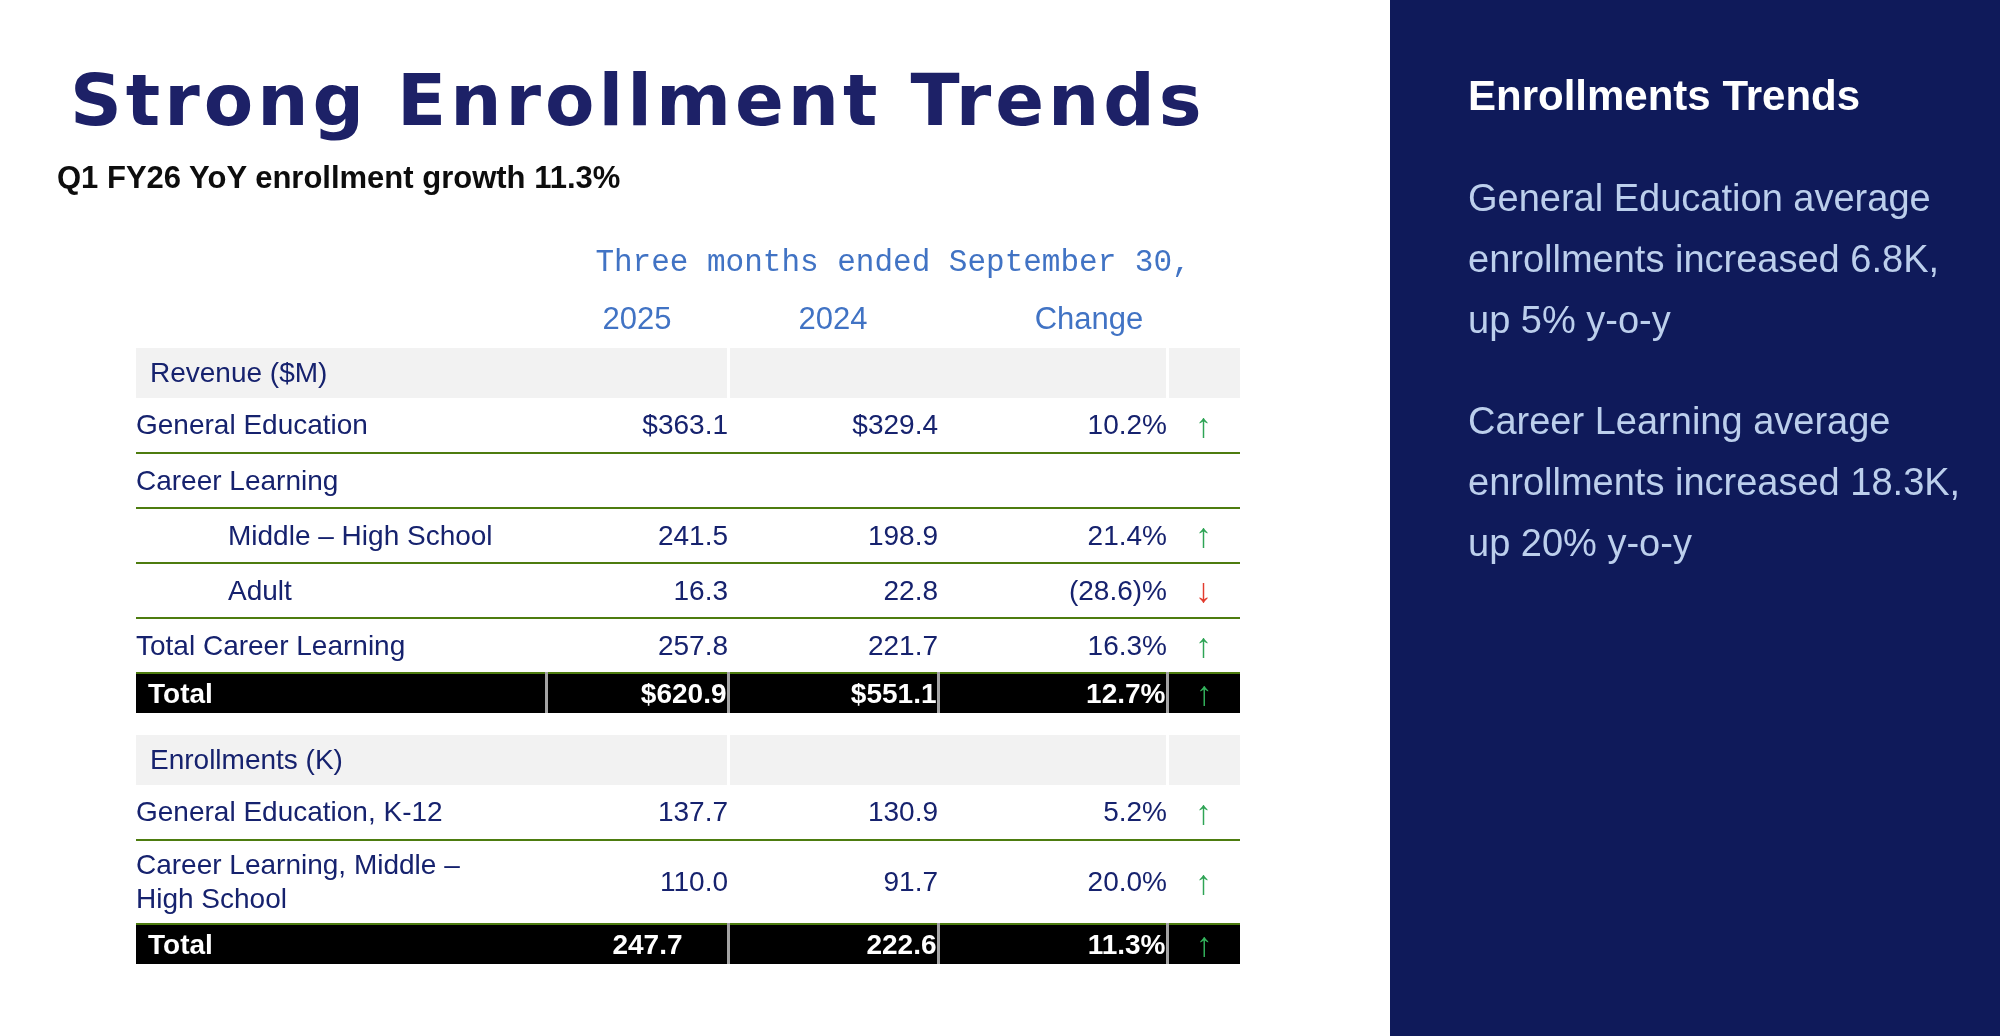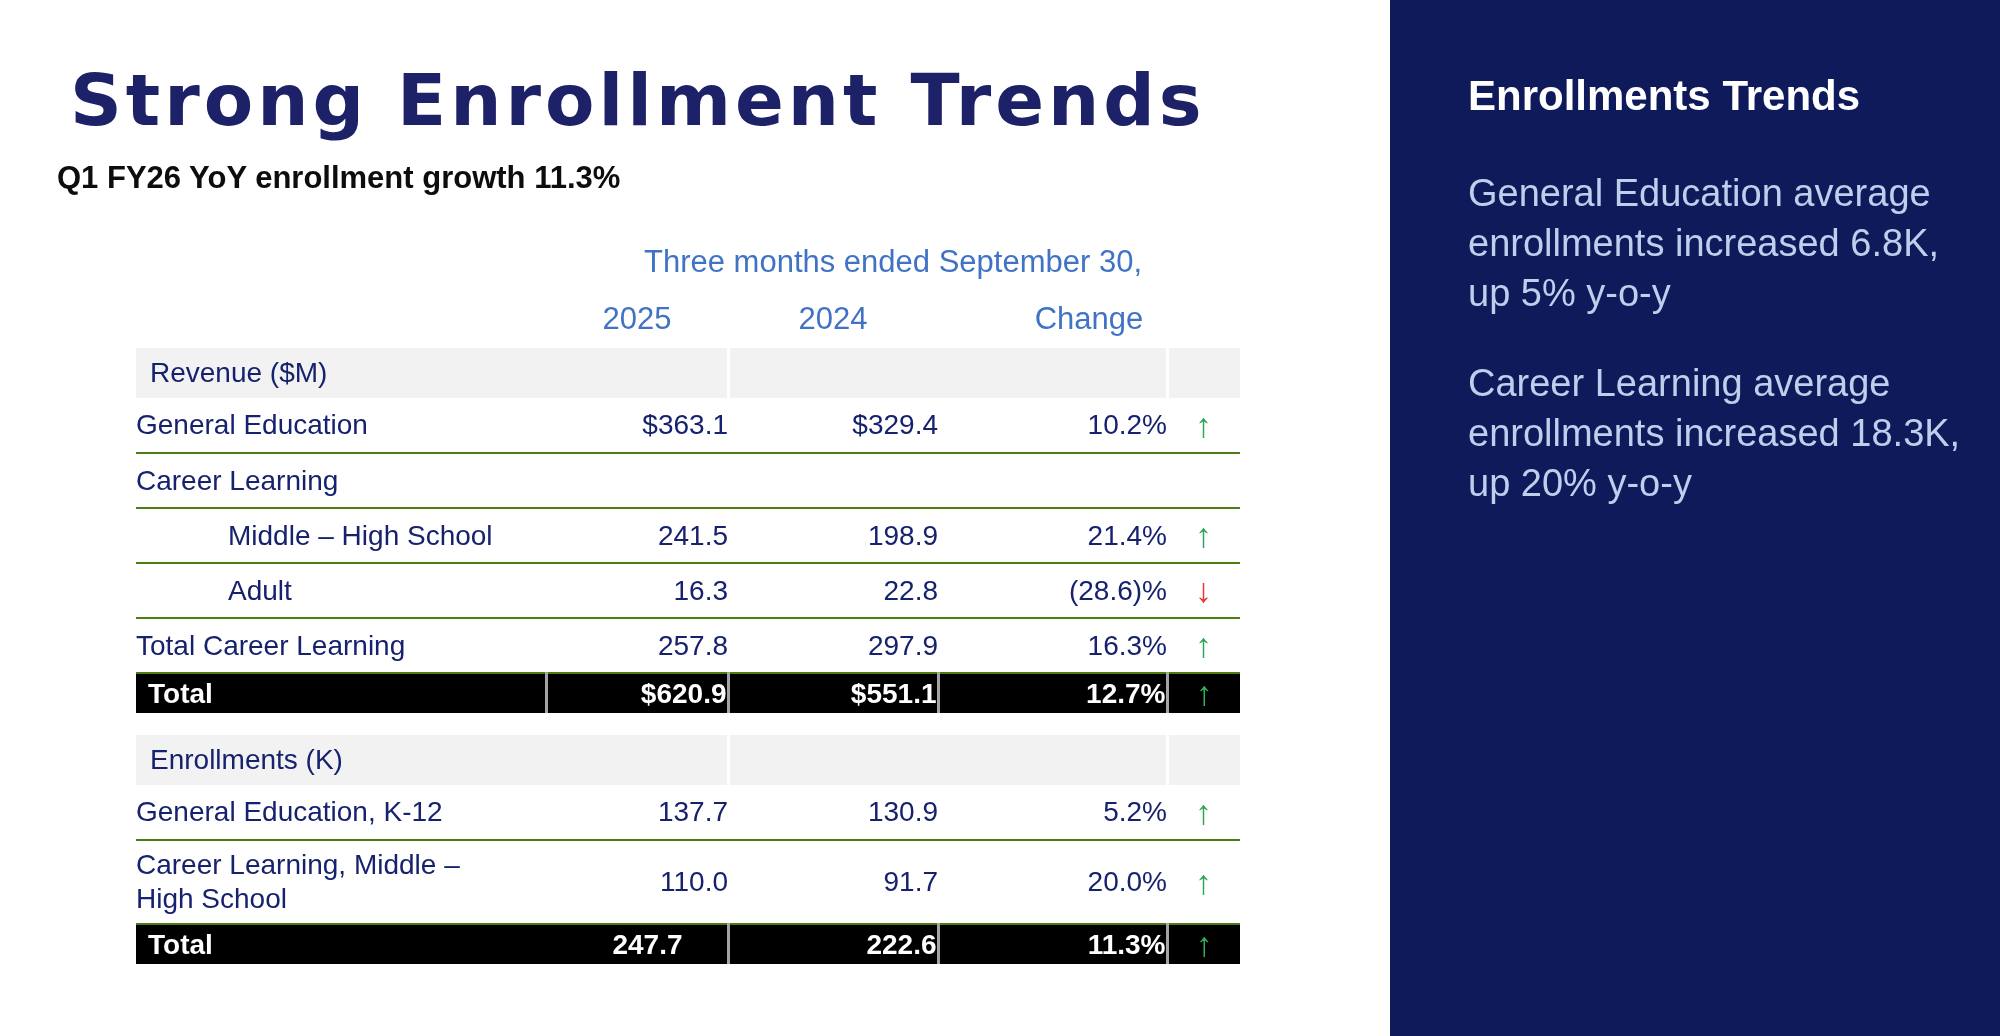--- a/index.html
+++ b/index.html
@@ -45,21 +45,21 @@
     table-layout: fixed;
     width: 1104px;
     font-size: 28px;
     color: #16226e;
   }
   table.fin td { vertical-align: middle; padding: 0; }
 
   thead td { color: #4173c4; font-size: 31px; }
   tr.hdr-span td { height: 56px; }
   tr.hdr-cols td { height: 58px; }
-  td.hspan { text-align: center; }
+  td.hspan { text-align: center; font-family: Liberation Mono, monospace; }
   td.hyear { text-align: center; }
   td.hchange { text-align: center; padding-right: 44px; }
 
   tr.r-data td { height: 55px; border-bottom: 2px solid #4d7c0f; }
   tr.r-data.twoline td { height: 84px; }
 
   td.lbl { padding-left: 10px; }
   td.lbl.indent { padding-left: 92px; }
   td.lbl.wrap { white-space: pre-line; line-height: 1.2; }
   td.num { text-align: right; padding-right: 44px; }
@@ -106,21 +106,21 @@
     margin: 0;
     font-size: 42px;
     font-weight: bold;
     color: #ffffff;
     white-space: nowrap;
   }
   .sidebar-para {
     margin: 0;
     margin-top: 48px;
     font-size: 38px;
-    line-height: 50px;
+    line-height: 61px;
     color: #bccfec;
     white-space: pre-line;
   }
   .sidebar-para + .sidebar-para { margin-top: 40px; }
 </style>
 </head>
 <body>
 
 <div class="slide">
 
@@ -178,21 +178,21 @@
           <tr class="r-data">
             <td class="lbl indent">Adult</td>
             <td class="num">16.3</td>
             <td class="num">22.8</td>
             <td class="chg">(28.6)%</td>
             <td class="arr"><span class="trend-down">↓</span></td>
           </tr>
           <tr class="r-data">
             <td class="lbl">Total Career Learning</td>
             <td class="num">257.8</td>
-            <td class="num">297.9</td>
+            <td class="num">221.7</td>
             <td class="chg">16.3%</td>
             <td class="arr"><span class="trend-up">↑</span></td>
           </tr>
           <tr class="r-total">
             <td class="lbl">Total</td>
             <td class="num">$620.9</td>
             <td class="num">$551.1</td>
             <td class="chg">12.7%</td>
             <td class="arr"><span class="trend-up">↑</span></td>
           </tr>

